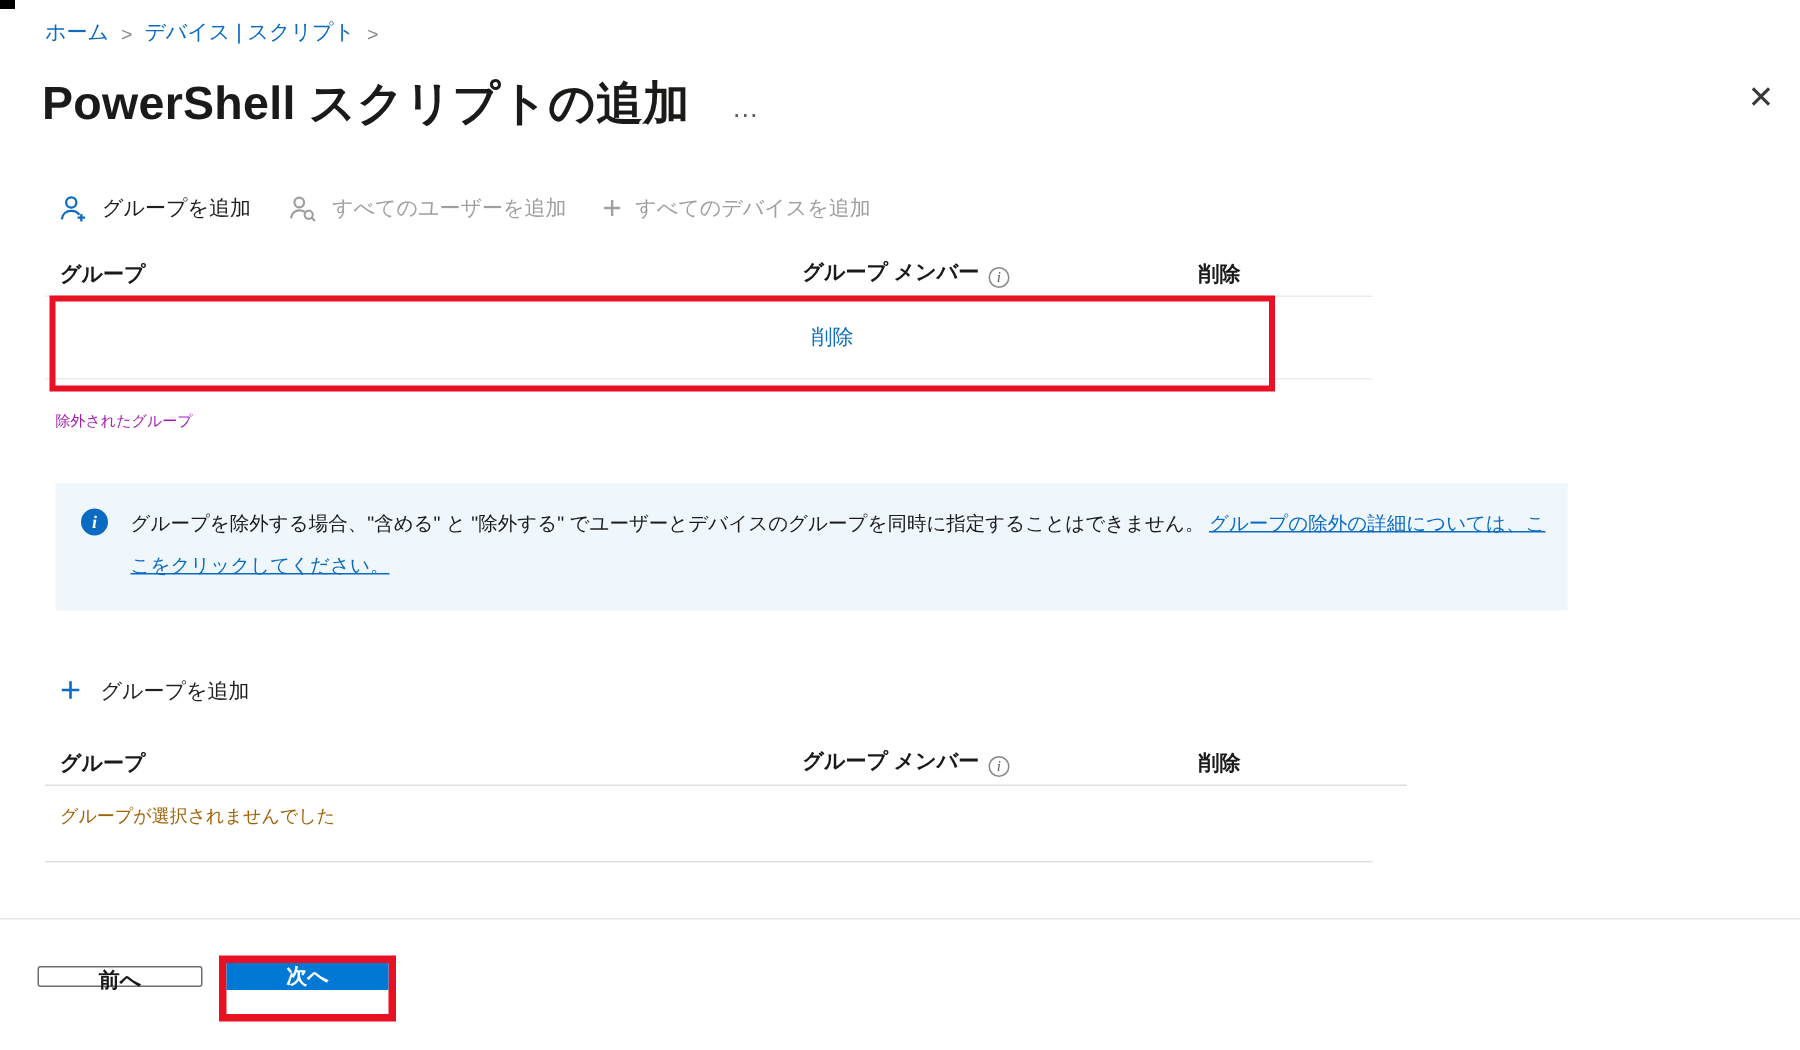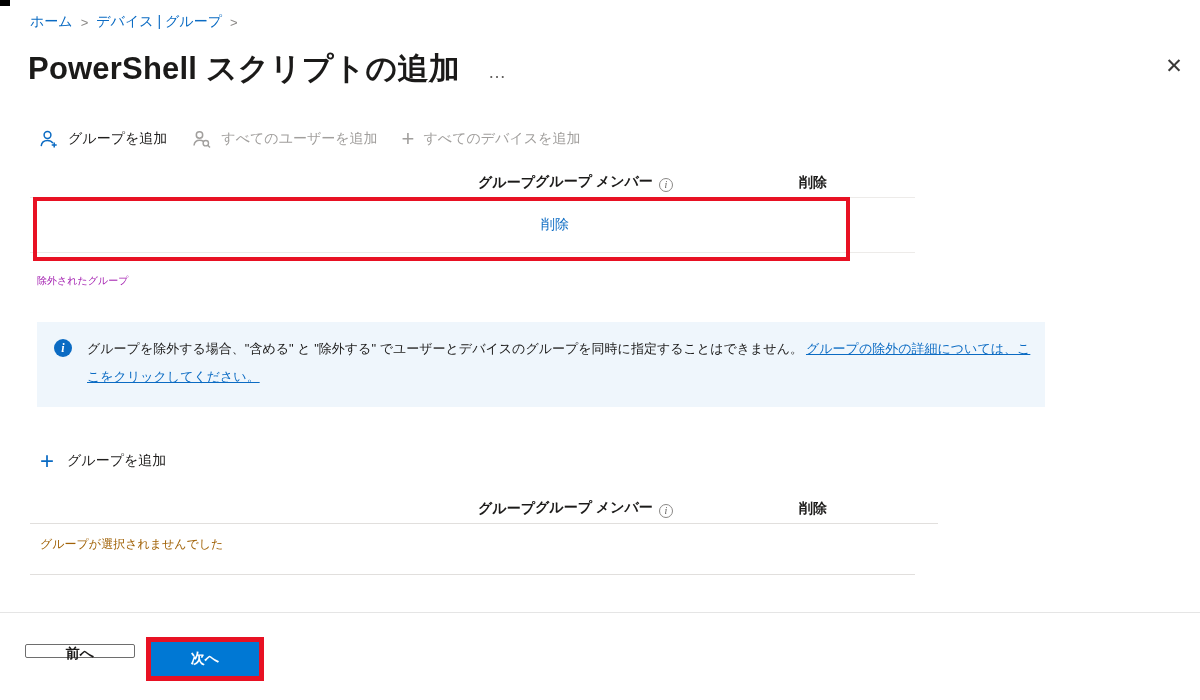--- a/index.html
+++ b/index.html
@@ -28,21 +28,21 @@
   .tb-item.disabled { color:#a19f9d; cursor:default; }
   .plus-glyph-gray { font-size:22px; font-weight:300; color:#a19f9d; line-height:20px; }
   .plus-glyph-blue { font-size:24px; font-weight:300; color:#0b6bc3; line-height:22px; }
 
   
   .grp-table { position:absolute; left:30px; width:885px; }
   .t1 { top:168px; }
   .t2 { top:494px; }
   .t-head { display:grid; grid-template-columns:505px 260px 1fr; align-items:center; height:30px;
     font-size:14px; font-weight:600; color:#1b1a19; }
-  .t-head .c1 { padding-left:10px;text-align:right; }
+  .t-head .c1 { padding-left:10px; }
   .t-head .c3 { padding-left:4px; }
   .t1 .t-head { border-bottom:1px solid #edebe9; }
   .t2 .t-head { border-bottom:1px solid #e1dfdd; width:908px; }
   .info-circle { display:inline-flex; align-items:center; justify-content:center; width:14px; height:14px;
     border:1px solid #8a8886; border-radius:50%; font-size:10px; font-weight:400; color:#605e5c;
     margin-left:6px; vertical-align:-2px; font-style:italic; font-family:"Liberation Serif",serif; }
   .t-row { display:grid; grid-template-columns:505px 260px 1fr; align-items:center; height:55px;
     border-bottom:1px solid #edebe9; font-size:14px; }
   .redacted { margin-left:12px; width:203px; height:35px; background:#000; }
   .members-cell { padding-left:12px; color:#201f1e; }
@@ -65,36 +65,36 @@
   .banner-link { color:#0b6bc3; text-decoration:underline; cursor:pointer; margin-left:3px; }
 
   .add-link { position:absolute; left:40px; top:450px; display:flex; align-items:center; gap:13px;
     background:transparent; border:none; font-size:14px; color:#201f1e; cursor:pointer; font-family:inherit; }
 
   
   .footer-divider { position:absolute; left:0; top:612px; width:1200px; height:1px; background:#e5e5e5; }
   .btn-prev { position:absolute; left:25px; top:644px; width:110px; height:14px; background:#fff;
     border:1px solid #6e6e6e; border-radius:2px; font-size:14px; font-weight:600; color:#1b1a19;
     cursor:pointer; font-family:inherit; }
-  .btn-next { width:108px; height:34px; background:#0078d4; border:none; color:#fff; font-size:14px;
+  .btn-next { width:108px; height:18px; background:#0078d4; border:none; color:#fff; font-size:14px;
     font-weight:600; cursor:pointer; font-family:inherit; display:block; }
 
   svg { display:block; }
 </style>
 </head>
 <body>
 
 <div class="page">
 
   <div class="corner-artifact"></div>
 
   <nav class="breadcrumb">
     <a>ホーム</a>
     <span class="crumb-sep">&gt;</span>
-    <a>デバイス | グループ</a>
+    <a>デバイス | スクリプト</a>
     <span class="crumb-sep">&gt;</span>
   </nav>
 
   <button class="close-x">✕</button>
 
   <div class="title-row">
     <h1 class="page-title">PowerShell スクリプトの追加</h1>
     <span class="more-dots">…</span>
   </div>
 

